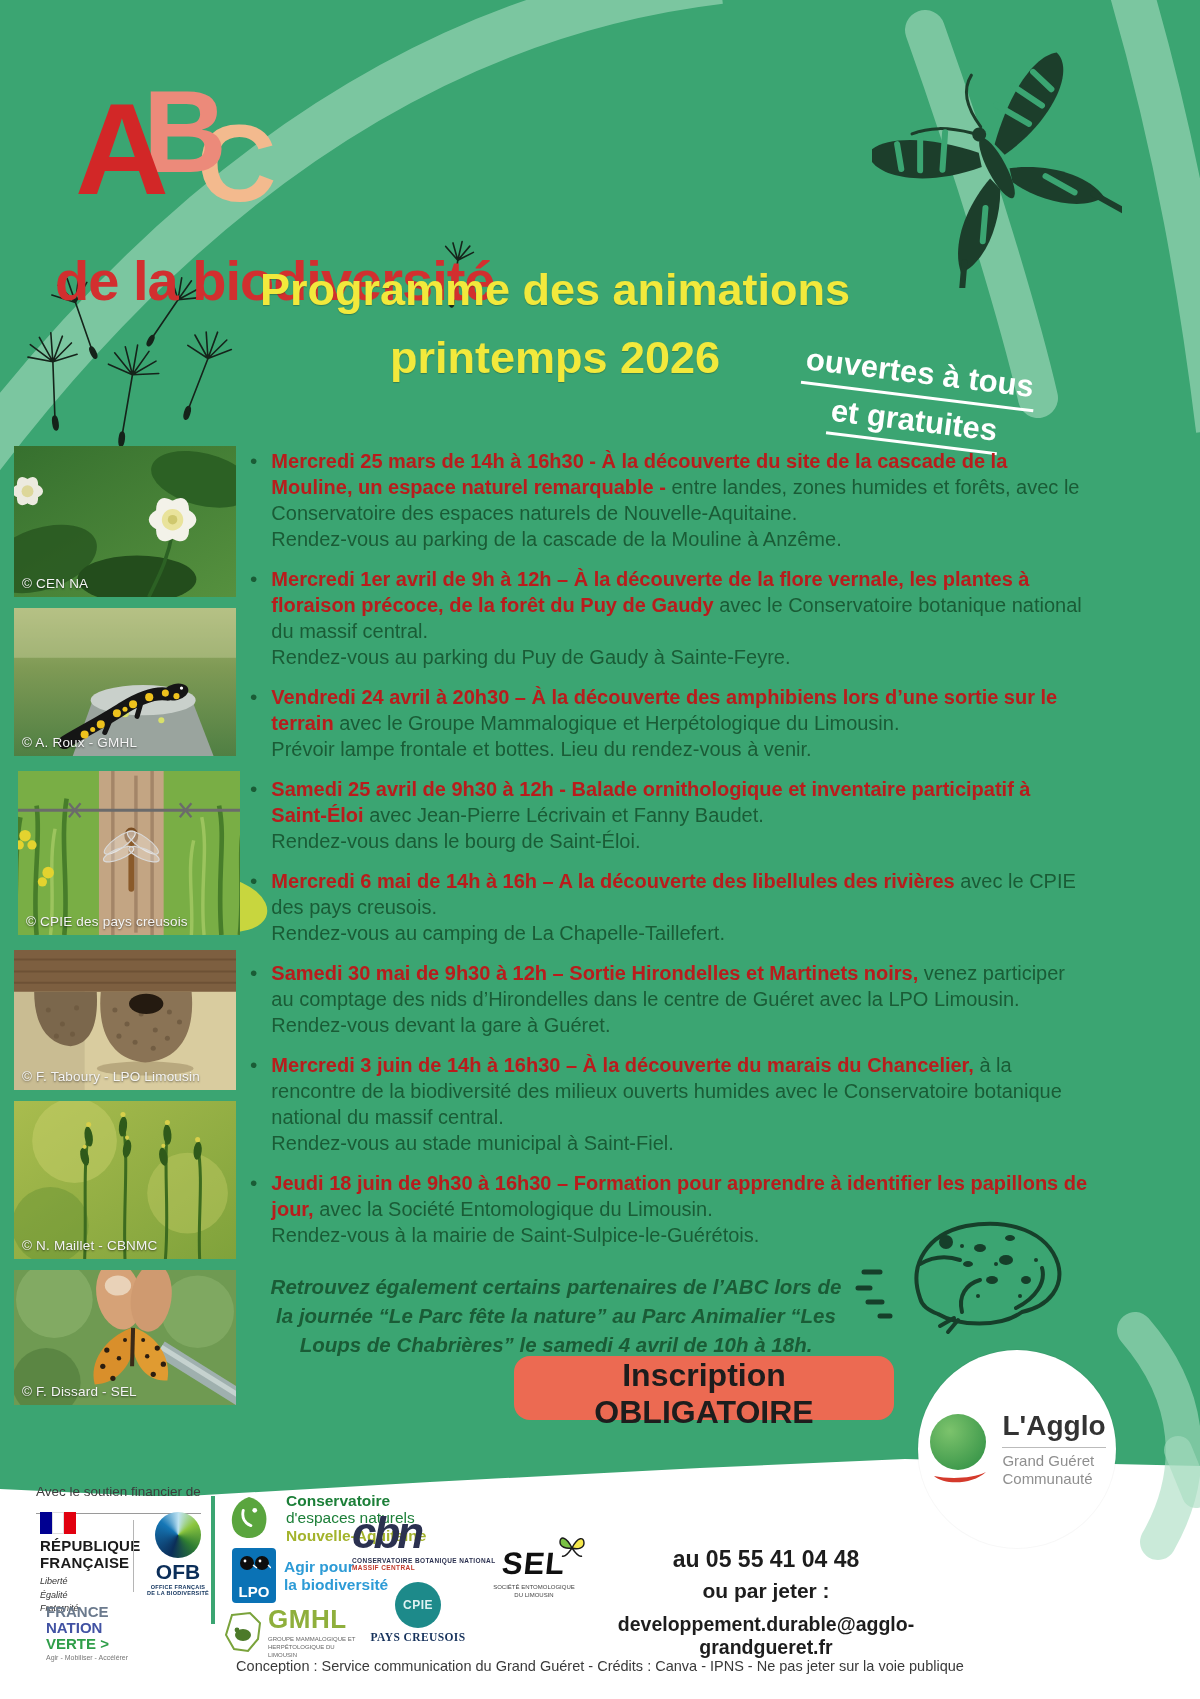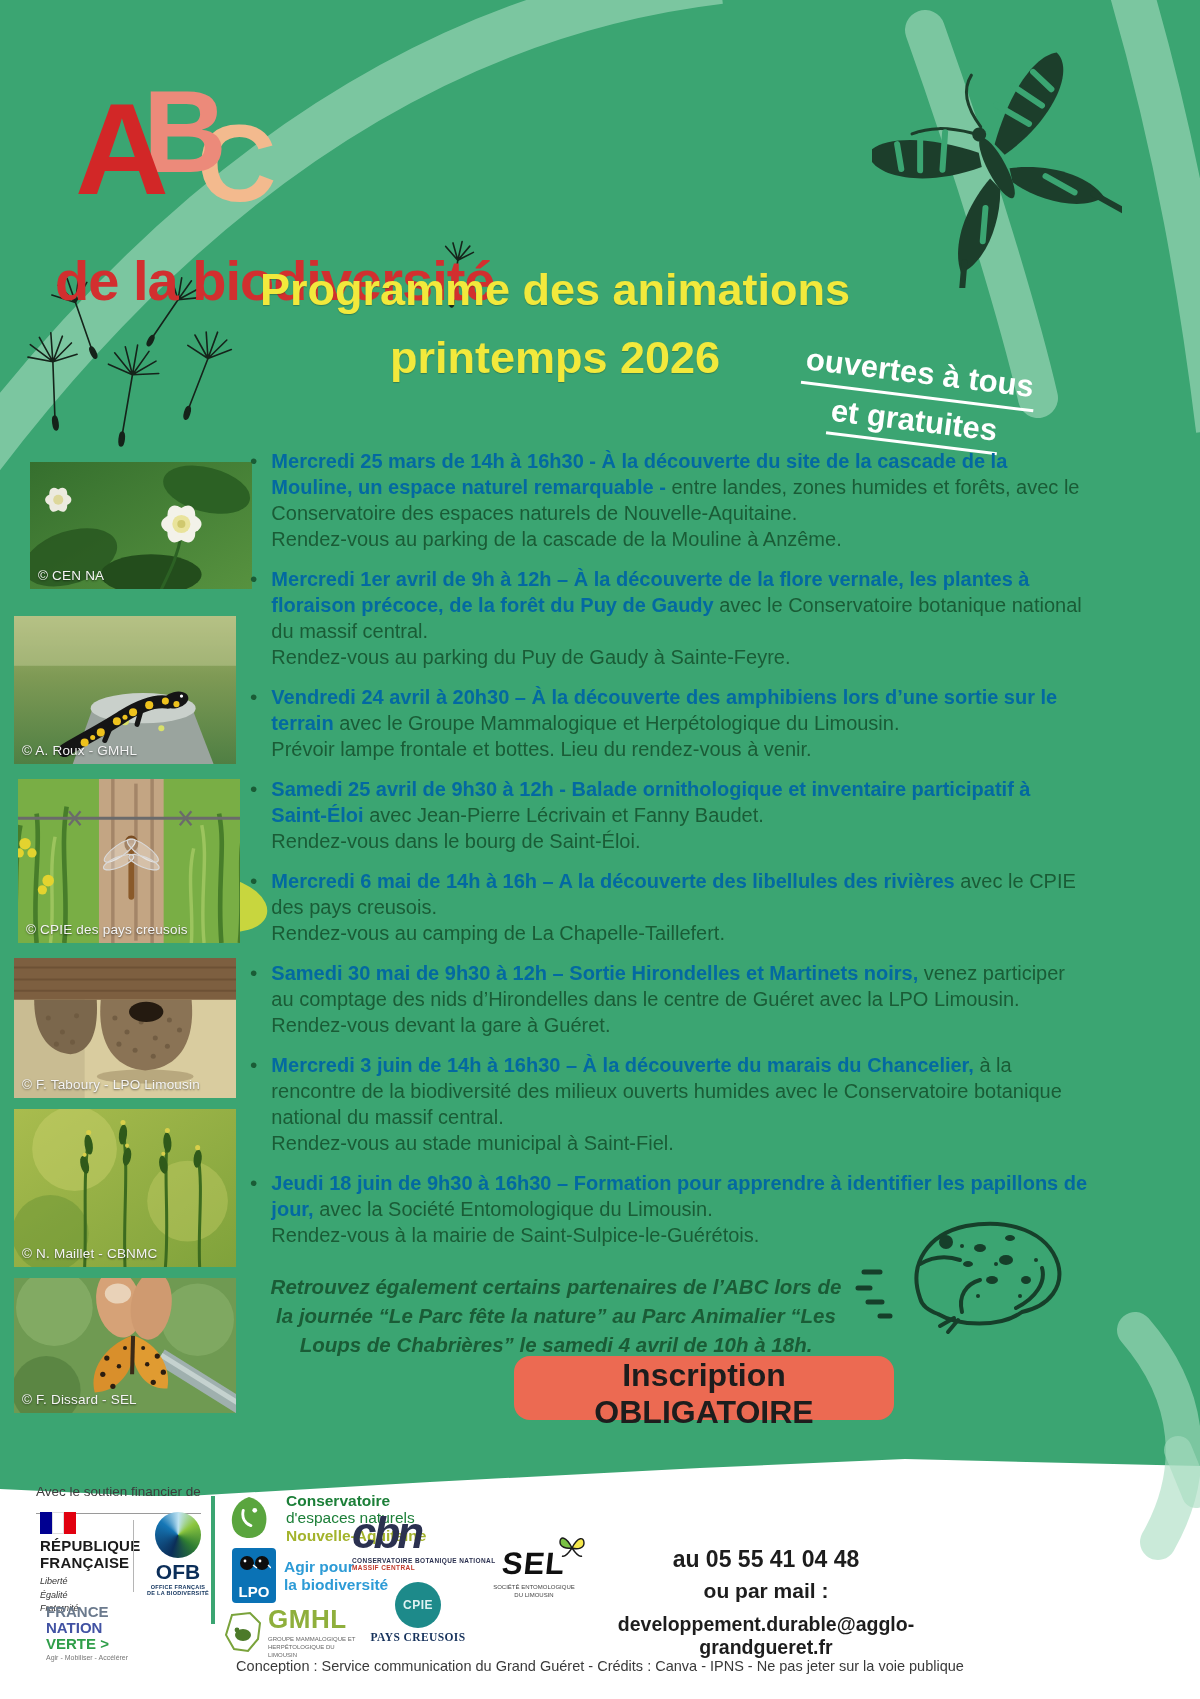--- a/index.html
+++ b/index.html
@@ -42,21 +42,21 @@
   .leaf-blob{position:absolute;left:168px;top:876px;width:100px;height:55px;background:#C8D63E;
     border-radius:50%;transform:rotate(12deg);z-index:1;}
 
   
   .events{position:absolute;left:244px;top:448px;width:846px;z-index:2;
     color:#1A5C36;font-size:20px;line-height:26px;}
   .events ul{list-style:none;margin:0;padding:0;display:flex;flex-direction:column;gap:14px;}
   .event{display:flex;gap:14px;}
   .bullet{flex:0 0 auto;padding-left:6px;font-size:21px;}
   .content{flex:1;}
-  .seg-bold{font-weight:bold;color:#0369a1;}
+  .seg-bold{font-weight:bold;color:#b91c1c;}
   .rdv{display:block;}
   .rdv:empty{display:none;}
   .note{margin-top:24px;margin-left:22px;width:580px;text-align:center;
     font-style:italic;font-size:20.5px;line-height:1.42;color:#1A5C36;font-weight:bold;}
 
   
   .inscription-btn{position:absolute;left:514px;top:1356px;width:380px;height:64px;z-index:3;
     background:#EC6A52;border:none;border-radius:16px;cursor:default;
     color:#1d1d1d;font-family:"Liberation Sans",sans-serif;font-weight:bold;font-size:32px;}
 
@@ -211,21 +211,21 @@
     <div>printemps 2026</div>
   </div>
   <div class="ribbon">
     <span class="rl">ouvertes à tous</span><br>
     <span class="rl">et gratuites</span>
   </div>
 
   <div class="leaf-blob"></div>
 
   <div class="photos">
-    <figure class="photo" style="height:127px;margin:16px">
+    <figure class="photo" style="height:151px;margin:0">
       <svg viewBox="0 0 220 127" preserveAspectRatio="xMidYMid slice">
         <defs>
             <linearGradient id="p1g" x1="0" y1="0" x2="1" y2="1">
           <stop offset="0" stop-color="#356F2E"></stop>
               <stop offset="1" stop-color="#57923F"></stop>
             </linearGradient>
           </defs>
         <rect width="220" height="127" fill="url(#p1g)"></rect>
         <ellipse cx="40" cy="95" rx="48" ry="26" fill="#27551F" opacity=".8" transform="rotate(-18 40 95)"></ellipse>
         <ellipse cx="175" cy="28" rx="44" ry="22" fill="#2C6124" transform="rotate(14 175 28)"></ellipse>
@@ -520,20 +520,39 @@
       <circle cx="146" cy="96" r="2"></circle>
         <circle cx="170" cy="128" r="2"></circle>
         <circle cx="128" cy="128" r="2"></circle>
       <circle cx="186" cy="92" r="2"></circle>
         <circle cx="112" cy="78" r="2"></circle>
     </g>
   </svg>
 
   <button class="inscription-btn">Inscription OBLIGATOIRE</button>
 
+  <div class="agglo">
+    <svg width="64" height="74" viewBox="0 0 64 74">
+      <defs>
+          <radialGradient id="ag" cx=".35" cy=".3" r=".9">
+        <stop offset="0" stop-color="#7CC36C"></stop>
+            <stop offset="1" stop-color="#2F8F44"></stop>
+          </radialGradient>
+        </defs>
+      <circle cx="30" cy="30" r="28" fill="url(#ag)"></circle>
+      <path d="M6,64 C16,73 44,73 58,60 C44,67 20,67 6,64 Z" fill="#D43A2C"></path>
+    </svg>
+    <div class="agglo-text">
+      <div class="agglo-name">L'Agglo</div>
+      <div class="agglo-sub">
+        <div>Grand Guéret</div>
+        <div>Communauté</div>
+      </div>
+    </div>
+  </div>
 
   <div class="support">Avec le soutien financier de</div>
 
   <div class="rf">
     <div class="rf-flag">
         <i class="rf-b"></i>
         <i class="rf-w"></i>
         <i class="rf-r"></i>
       </div>
     <div class="rf-name">
@@ -623,18 +642,18 @@
         <path d="M14,14 C8,2 2,2 2,8 C2,13 8,15 14,14 Z" fill="#7AC143" stroke="#1a1a1a" stroke-width="1.4"></path>
         <path d="M14,14 C20,2 26,3 26,9 C26,14 20,16 14,14 Z" fill="#F6E84C" stroke="#1a1a1a" stroke-width="1.4"></path>
         <path d="M14,14 C10,20 6,23 4,22 M14,14 C18,20 22,23 24,22" fill="none" stroke="#1a1a1a" stroke-width="1.4"></path>
       </svg>
     </span>
     <div class="sel-sub">SOCIÉTÉ ENTOMOLOGIQUE DU LIMOUSIN</div>
   </div>
 
   <div class="contact">
     <div class="contact-phone">au 05 55 41 04 48</div>
-    <div class="contact-mail-label">ou par mail :</div>
+    <div class="contact-mail-label">ou par jeter :</div>
     <div class="contact-email">developpement.durable@agglo-grandgueret.fr</div>
   </div>
 
   <div class="conception">Conception : Service communication du Grand Guéret - Crédits : Canva - IPNS - Ne pas jeter sur la voie publique</div>
 </div>
 
 </body></html>

